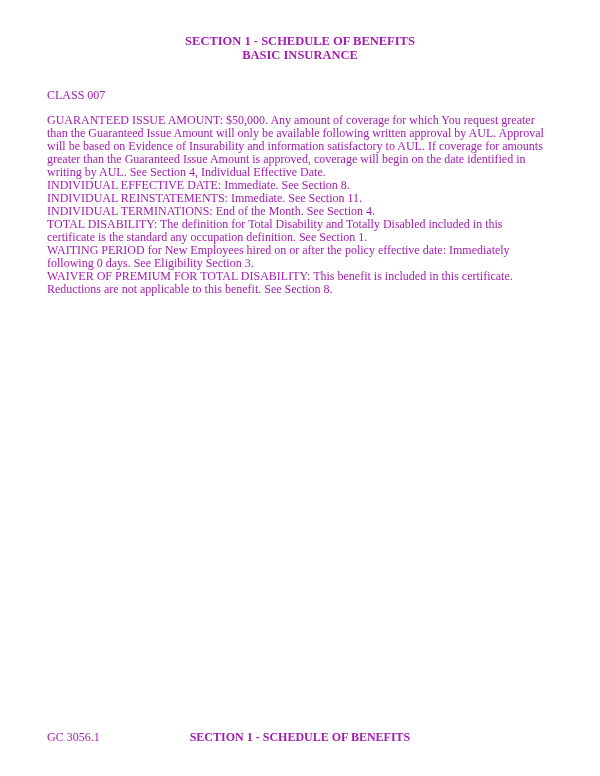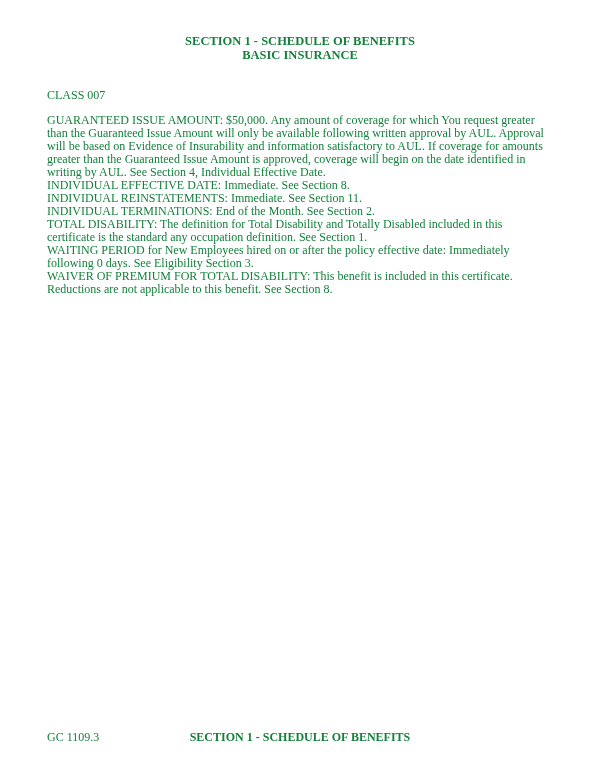--- a/index.html
+++ b/index.html
@@ -6,21 +6,21 @@
     margin: 0;
     padding: 0;
     background: #ffffff;
   }
   .page {
     position: relative;
     width: 600px;
     height: 776px;
     background: #ffffff;
     font-family: "Liberation Serif", serif;
-    color: #15803d;
+    color: #a21caf;
     overflow: hidden;
   }
   .doc-header {
     padding-top: 34px;
     text-align: center;
     font-weight: bold;
     font-size: 12.5px;
     line-height: 14px;
   }
   .content {
@@ -66,30 +66,30 @@
 
   <div class="content">
     <p class="class-label">CLASS 007</p>
 
     <p class="para">GUARANTEED ISSUE AMOUNT: $50,000. Any amount of coverage for which You request greater than the Guaranteed Issue Amount will only be available following written approval by AUL. Approval will be based on Evidence of Insurability and information satisfactory to AUL. If coverage for amounts greater than the Guaranteed Issue Amount is approved, coverage will begin on the date identified in writing by AUL. See Section 4, Individual Effective Date.</p>
 
     <p class="para">INDIVIDUAL EFFECTIVE DATE: Immediate. See Section 8.</p>
 
     <p class="para">INDIVIDUAL REINSTATEMENTS: Immediate. See Section 11.</p>
 
-    <p class="para">INDIVIDUAL TERMINATIONS: End of the Month. See Section 2.</p>
+    <p class="para">INDIVIDUAL TERMINATIONS: End of the Month. See Section 4.</p>
 
 
     <p class="para">TOTAL DISABILITY: The definition for Total Disability and Totally Disabled included in this certificate is the standard any occupation definition. See Section 1.</p>
 
 
     <p class="para">WAITING PERIOD for New Employees hired on or after the policy effective date: Immediately following 0 days. See Eligibility Section 3.</p>
 
     <p class="para">WAIVER OF PREMIUM FOR TOTAL DISABILITY: This benefit is included in this certificate.
 Reductions are not applicable to this benefit. See Section 8.</p>
   </div>
 
   <div class="doc-footer">
-    <span class="footer-left">GC 1109.3</span>
+    <span class="footer-left">GC 3056.1</span>
     <div class="footer-center">SECTION 1 - SCHEDULE OF BENEFITS</div>
   </div>
 
 </div>
 
 </body></html>

